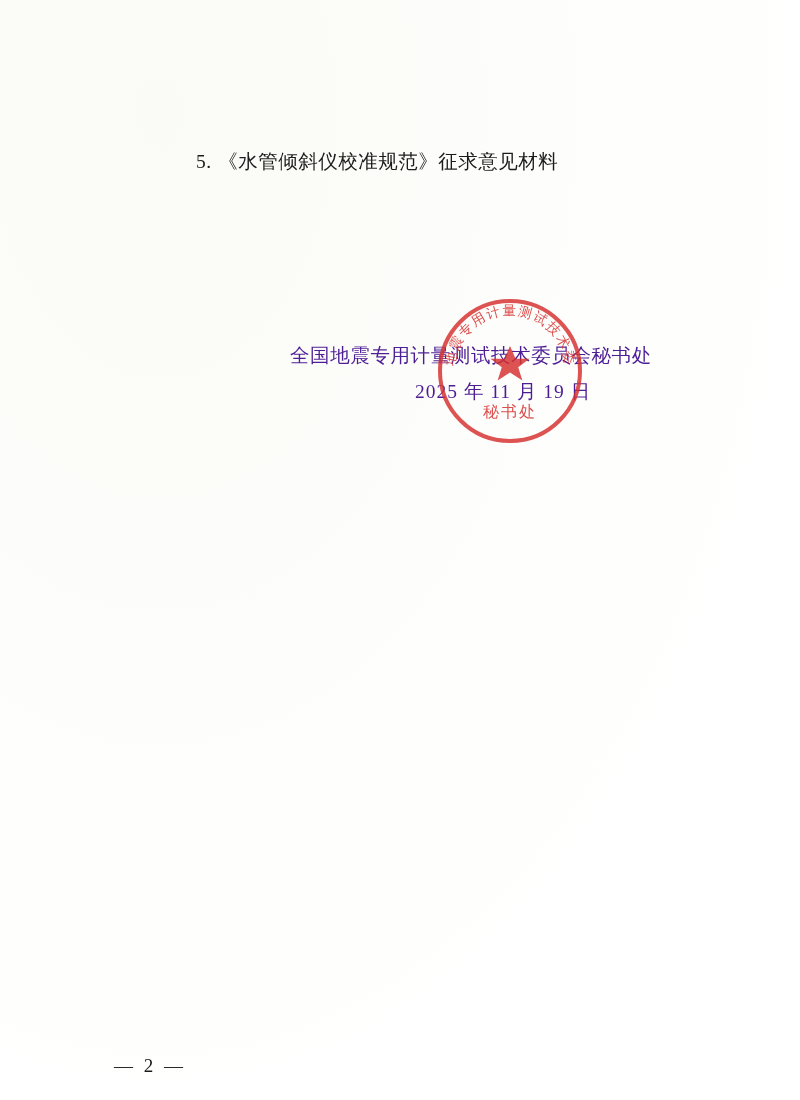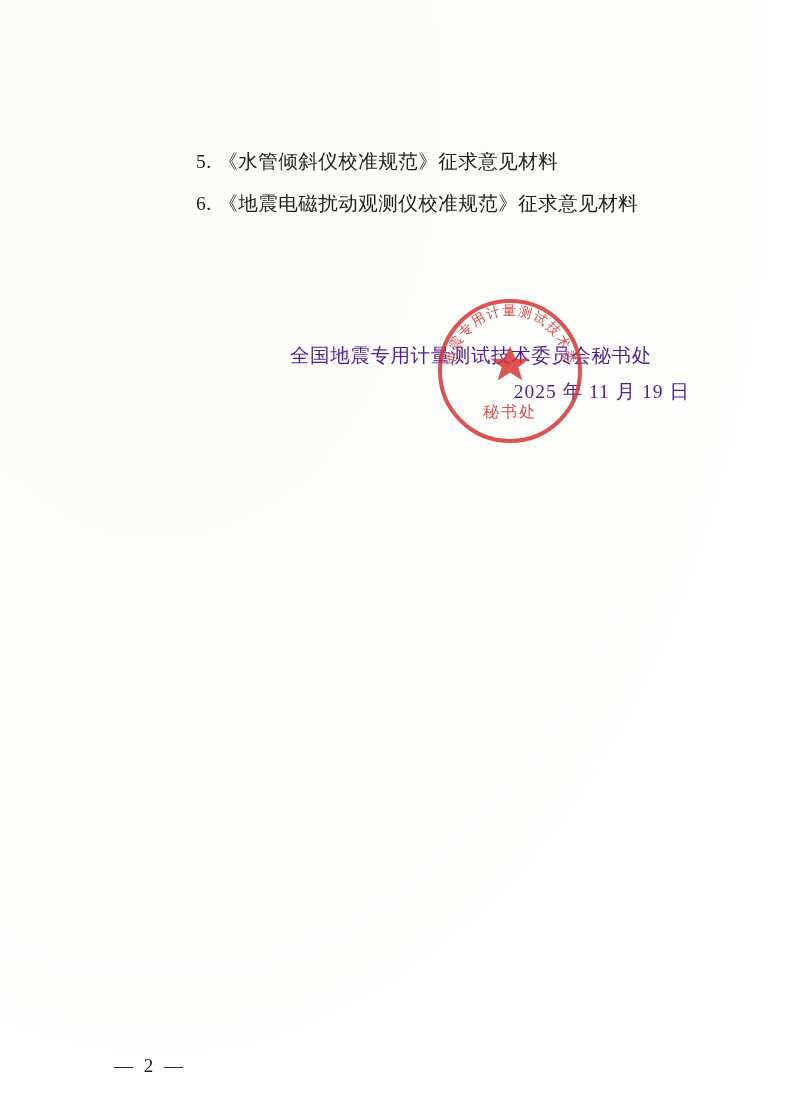--- a/index.html
+++ b/index.html
@@ -74,21 +74,20 @@
     letter-spacing: 0.6px;
     color: #4c1d95;
     white-space: nowrap;
     font-family: "DejaVu Serif", "Liberation Serif", serif;
   }
 
   .sig-date {
     padding-left: 125px;
     font-family: "Liberation Serif", serif;
     letter-spacing: 1px;
-    text-align: right;
   }
 
   
   .seal {
     position: absolute;
     left: 434px;
     top: 262px;
     width: 152px;
     height: 152px;
     pointer-events: none;
@@ -116,24 +115,20 @@
 <div class="page">
   <div class="paper-tone"></div>
 
   <div class="content">
 
     <div class="doc-list">
       <div class="list-item">
         <span class="list-num">5.</span>
         <span>《水管倾斜仪校准规范》征求意见材料</span>
       </div>
-      <div class="list-item">
-        <span class="list-num">6.</span>
-        <span>《地震电磁扰动观测仪校准规范》征求意见材料</span>
-      </div>
     </div>
 
     <div class="signature-block">
       <div class="sig-line">全国地震专用计量测试技术委员会秘书处</div>
       <div class="sig-line sig-date">2025 年 11 月 19 日</div>
     </div>
 
     <div class="seal">
       <svg width="152" height="152" viewBox="0 0 152 152" xmlns="http://www.w3.org/2000/svg">
         <defs>

